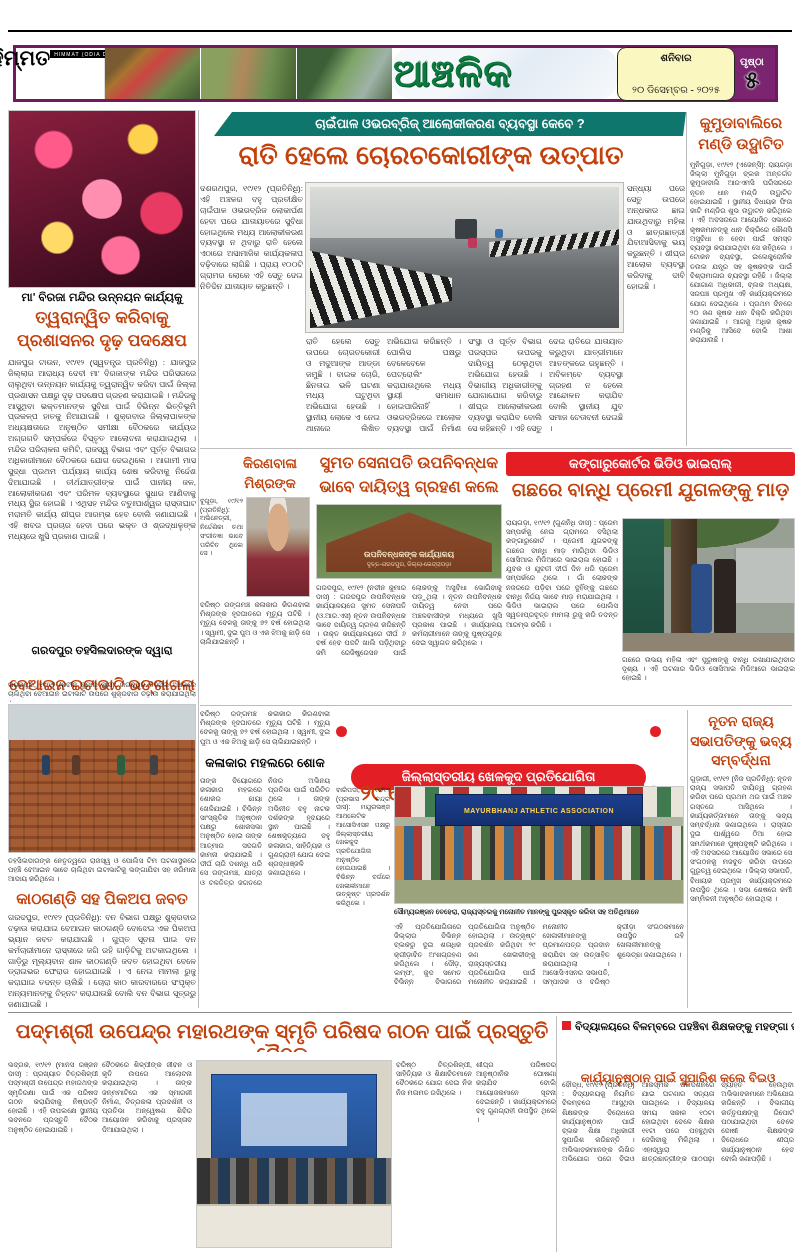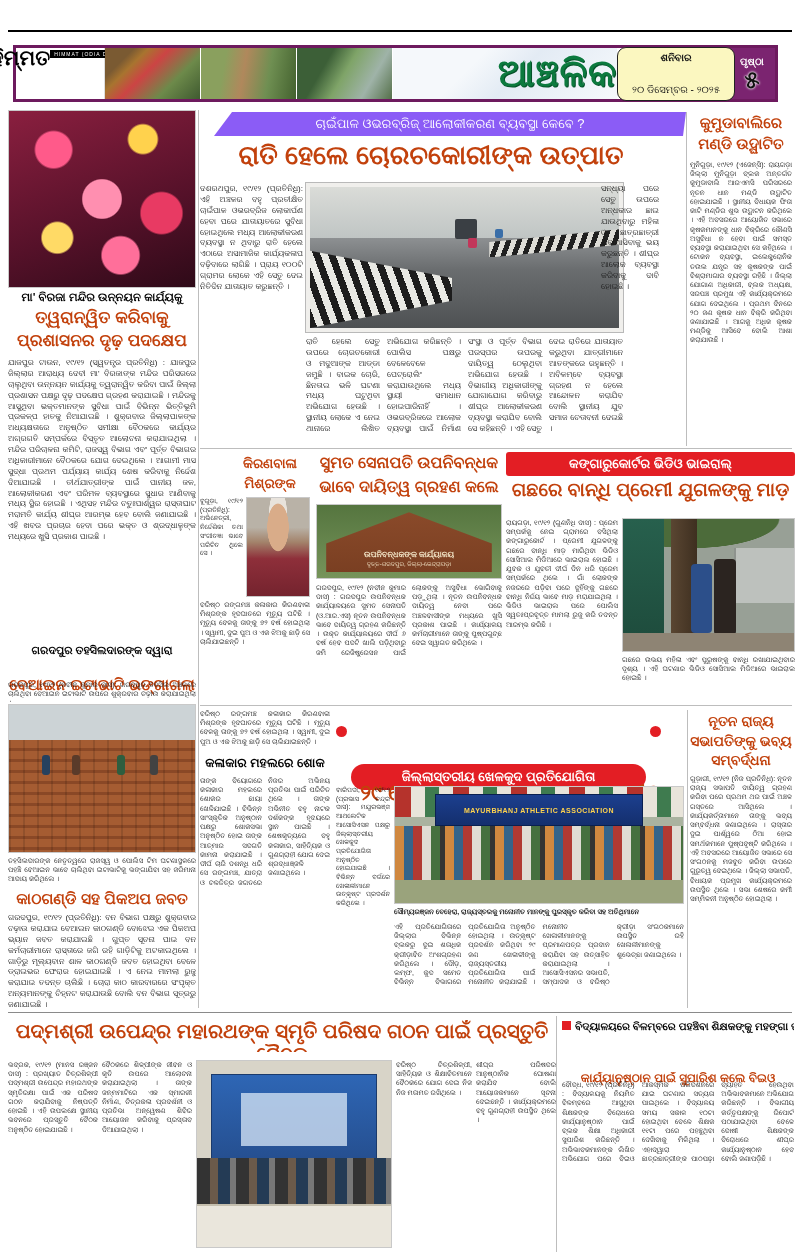--- a/index.html
+++ b/index.html
@@ -20,31 +20,31 @@
   
   .header-box{border:3px solid #6d1a5e;display:flex;background:#fff;}
   .logo-wrap{width:88px;display:flex;align-items:flex-start;justify-content:center;border-right:1px solid #ddd;}
   .logo-title{font-size:21px;font-weight:bold;color:#000;line-height:1;font-family:"Liberation Serif","DejaVu Serif",serif;}
   .logo-sub{margin-top:2px;background:#000;color:#fff;font-size:5px;letter-spacing:1px;padding:1px 4px;white-space:nowrap;}
   .photo-strip{width:288px;display:flex;}
   .photo-strip > div{flex:1;border-right:1px solid #fff;}
   .strip-a{background:linear-gradient(135deg,#7a5a32 0 20%,#a8742f 30%,#c44 45%,#6d8a4a 70%,#3f5a30 100%);}
   .strip-b{background:linear-gradient(100deg,#8aa05e 0 25%,#b0885c 45%,#6f8f52 70%,#44622f 100%);}
   .strip-c{background:linear-gradient(120deg,#3c5f37 0 30%,#7fa468 50%,#9fb3a8 75%,#55704a 100%);}
-  .masthead-area{flex:1;display:flex;align-items:center;justify-content:flex-end;background:linear-gradient(135deg,#f5f8fb 0 35%,#e3ebf4 55%,#f6f9fc 100%);}
+  .masthead-area{flex:1;display:flex;align-items:center;justify-content:flex-start;background:linear-gradient(135deg,#f5f8fb 0 35%,#e3ebf4 55%,#f6f9fc 100%);border-radius:17px;}
   .masthead-title{font-size:38px;font-weight:bold;color:#0c7a3e;text-shadow:1px 1px 0 #06522a;letter-spacing:1px;}
   .date-box{width:112px;align-self:center;background:#fbf7c0;border:1.5px solid #222;border-radius:9px;padding:4px 2px;text-align:center;margin-right:-6px;position:relative;z-index:2;}
   .date-day{font-size:10px;color:#111;font-weight:bold;}
   .date-val{font-size:10px;color:#111;margin-top:20px;}
   .page-box{width:46px;background:#7b2470;display:flex;flex-direction:column;align-items:center;justify-content:center;}
   .page-label{font-size:10px;color:#fff;font-weight:bold;}
   .page-num{font-size:24px;font-weight:bold;color:#111;text-shadow:0 0 2px #fff,0 0 3px #fff;line-height:1;}
 
   
-  .bar-black{background:#8b5cf6;color:#fff;font-weight:normal;font-size:13px;display:flex;align-items:center;justify-content:center;clip-path:polygon(18px 0,100% 0,calc(100% - 3px) 100%,0 100%);}
+  .bar-black{background:#0f766e;color:#fff;font-weight:bold;font-size:13px;display:flex;align-items:center;justify-content:center;clip-path:polygon(18px 0,100% 0,calc(100% - 3px) 100%,0 100%);}
   .strip-red{background:#e31e24;color:#fff;font-weight:bold;display:flex;align-items:center;justify-content:center;}
   .pill-red{background:#e31e24;color:#fff;font-weight:bold;font-size:13px;display:flex;align-items:center;justify-content:center;border-radius:13px;}
   .dot-red{width:11px;height:11px;border-radius:50%;background:#e31e24;}
 
   
   .ph-deity{background:
     radial-gradient(circle at 24% 22%, #ff5a8a 0 9%, rgba(0,0,0,0) 10%),
     radial-gradient(circle at 72% 16%, #ffd24d 0 7%, rgba(0,0,0,0) 8%),
     radial-gradient(circle at 50% 50%, #ff8fb0 0 15%, rgba(0,0,0,0) 16%),
     radial-gradient(circle at 82% 58%, #e83a63 0 11%, rgba(0,0,0,0) 12%),
@@ -168,21 +168,21 @@
   <div class="abs txt" style="left:200px;top:184px;width:103px;height:260px;">ଦଶରଥପୁର, ୧୯/୧୨ (ପ୍ରତିନିଧି): ଏହି ଅଞ୍ଚଳର ବହୁ ପ୍ରତୀକ୍ଷିତ ଚାଇଁପାଳ ଓଭରବ୍ରିଜ ଲୋକାର୍ପଣ ହେବା ପରେ ଯାତାୟାତରେ ସୁବିଧା ହୋଇଥିଲେ ମଧ୍ୟ ଆଲୋକୀକରଣ ବ୍ୟବସ୍ଥା ନ ଥିବାରୁ ରାତି ହେଲେ ଏଠାରେ ଅସାମାଜିକ କାର୍ଯ୍ୟକଳାପ ବଢ଼ିବାରେ ଲାଗିଛି । ପ୍ରାୟ ୧୦୦ଟି ଗ୍ରାମର ଲୋକେ ଏହି ସେତୁ ଦେଇ ନିତିଦିନ ଯାତାୟାତ କରୁଛନ୍ତି ।</div>
   <div class="abs photo ph-bridge" style="left:306px;top:183px;width:317px;height:149px;">
     <div class="b-sky"></div>
     <div class="b-road"></div>
     <div class="b-barrier-left"></div>
     <div class="b-rail-right"></div>
     <div class="b-truck"></div>
     <div class="b-bike1"></div>
     <div class="b-bike2"></div>
   </div>
-  <div class="abs txt" style="left:601px;top:184px;width:58px;height:260px;">ସନ୍ଧ୍ୟା ପରେ ସେତୁ ଉପରେ ଅନ୍ଧକାର ଛାଇ ଯାଉଥିବାରୁ ମହିଳା ଓ ଛାତ୍ରଛାତ୍ରୀ ଯିବାଆସିବାକୁ ଭୟ କରୁଛନ୍ତି । ଶୀଘ୍ର ଆଲୋକ ବ୍ୟବସ୍ଥା କରିବାକୁ ଦାବି ହୋଇଛି ।</div>
+  <div class="abs txt" style="left:627px;top:184px;width:58px;height:260px;">ସନ୍ଧ୍ୟା ପରେ ସେତୁ ଉପରେ ଅନ୍ଧକାର ଛାଇ ଯାଉଥିବାରୁ ମହିଳା ଓ ଛାତ୍ରଛାତ୍ରୀ ଯିବାଆସିବାକୁ ଭୟ କରୁଛନ୍ତି । ଶୀଘ୍ର ଆଲୋକ ବ୍ୟବସ୍ଥା କରିବାକୁ ଦାବି ହୋଇଛି ।</div>
   <div class="abs txt cols4" style="left:306px;top:337px;width:317px;height:108px;">ରାତି ହେଲେ ସେତୁ ଉପରେ ଚୋରଚକୋରୀ ଓ ମଦୁଆଙ୍କ ଆଡ୍ଡା ଜମୁଛି । ବାଇକ ଚୋରି, ଛିନତାଇ ଭଳି ଘଟଣା ମଧ୍ୟ ଘଟୁଥିବା ଅଭିଯୋଗ ହେଉଛି । ସ୍ଥାନୀୟ ଲୋକେ ଏ ନେଇ ଥାନାରେ ଲିଖିତ ଅଭିଯୋଗ କରିଛନ୍ତି । ପୋଲିସ ପକ୍ଷରୁ ବେଳେବେଳେ ପେଟ୍ରୋଲିଂ କରାଯାଉଥିଲେ ମଧ୍ୟ ସ୍ଥାୟୀ ସମାଧାନ ହୋଇପାରିନାହିଁ । ଓଭରବ୍ରିଜରେ ଆଲୋକ ବ୍ୟବସ୍ଥା ପାଇଁ ନିର୍ମାଣ ସଂସ୍ଥା ଓ ପୂର୍ତ୍ତ ବିଭାଗ ପରସ୍ପର ଉପରକୁ ଦାୟିତ୍ୱ ଠେଲୁଥିବା ଅଭିଯୋଗ ହେଉଛି । ବିଭାଗୀୟ ଅଧିକାରୀଙ୍କୁ ଯୋଗାଯୋଗ କରିବାରୁ ଶୀଘ୍ର ଆଲୋକୀକରଣ ବ୍ୟବସ୍ଥା କରାଯିବ ବୋଲି ସେ କହିଛନ୍ତି । ଏହି ସେତୁ ଦେଇ ରାତିରେ ଯାତାୟାତ କରୁଥିବା ଯାତ୍ରୀମାନେ ଆତଙ୍କରେ ରହୁଛନ୍ତି । ଅବିଳମ୍ବେ ବ୍ୟବସ୍ଥା ଗ୍ରହଣ ନ ହେଲେ ଆନ୍ଦୋଳନ କରାଯିବ ବୋଲି ସ୍ଥାନୀୟ ଯୁବ ସମାଜ ଚେତାବନୀ ଦେଇଛି ।</div>
 
   <div class="abs sep" style="left:686px;top:112px;width:1px;height:334px;"></div>
   <div class="abs hl" style="left:690px;top:112px;width:102px;height:44px;font-size:15px;line-height:1.4;">କୁମୁଡାବାଲିରେ ମଣ୍ଡି ଉଦ୍ଘାଟିତ</div>
   <div class="abs txt-sm" style="left:690px;top:160px;width:102px;height:286px;">ମୁନିଗୁଡ଼ା, ୧୯/୧୨ (ଏଜେନ୍ସି): ରାୟଗଡ଼ା ଜିଲ୍ଲା ମୁନିଗୁଡ଼ା ବ୍ଲକ ଅନ୍ତର୍ଗତ କୁମୁଡାବାଲି ଆରଏମସି ପରିସରରେ ନୂତନ ଧାନ ମଣ୍ଡି ଉଦ୍ଘାଟିତ ହୋଇଯାଇଛି । ସ୍ଥାନୀୟ ବିଧାୟକ ଫିତା କାଟି ମଣ୍ଡିର ଶୁଭ ଉଦ୍ଘାଟନ କରିଥିଲେ । ଏହି ଅବସରରେ ଆୟୋଜିତ ସଭାରେ କୃଷକମାନଙ୍କୁ ଧାନ ବିକ୍ରିରେ କୌଣସି ଅସୁବିଧା ନ ହେବା ପାଇଁ ସମସ୍ତ ବ୍ୟବସ୍ଥା କରାଯାଇଥିବା ସେ କହିଥିଲେ । ଟୋକନ ବ୍ୟବସ୍ଥା, ଇଲେକ୍ଟ୍ରୋନିକ ତଉଲ ଯନ୍ତ୍ର ସହ କୃଷକଙ୍କ ପାଇଁ ବିଶ୍ରାମାଗାର ବ୍ୟବସ୍ଥା ରହିଛି । ଜିଲ୍ଲା ଯୋଗାଣ ଅଧିକାରୀ, ବ୍ଲକ ଅଧ୍ୟକ୍ଷ, ସରପଞ୍ଚ ପ୍ରମୁଖ ଏହି କାର୍ଯ୍ୟକ୍ରମରେ ଯୋଗ ଦେଇଥିଲେ । ପ୍ରଥମ ଦିନରେ ୨୦ ଜଣ କୃଷକ ଧାନ ବିକ୍ରି କରିଥିବା ଜଣାଯାଇଛି । ଆଗକୁ ଅଧିକ କୃଷକ ମଣ୍ଡିକୁ ଆସିବେ ବୋଲି ଆଶା କରାଯାଉଛି ।</div>
 
   <div class="abs sep" style="left:200px;top:448px;width:592px;height:1px;"></div>
 
   <div class="abs hl" style="left:200px;top:454px;width:112px;height:40px;font-size:13.5px;line-height:1.45;padding-left:28px;">କିରଣବାଳା ମିଶ୍ରଙ୍କ ହୃଦଘାତରେ ମୃତ୍ୟୁ</div>
   <div class="abs txt-sm" style="left:200px;top:497px;width:43px;height:100px;font-size:6.6px;">ବୁଗୁଡ଼ା, ୧୯/୧୨ (ପ୍ରତିନିଧି): ଅଭିନେତ୍ରୀ, ନିର୍ଦ୍ଦେଶିକା ତଥା ସଂଗୀତଜ୍ଞା ଭାବେ ପରିଚିତ ଥିଲେ ସେ ।</div>

